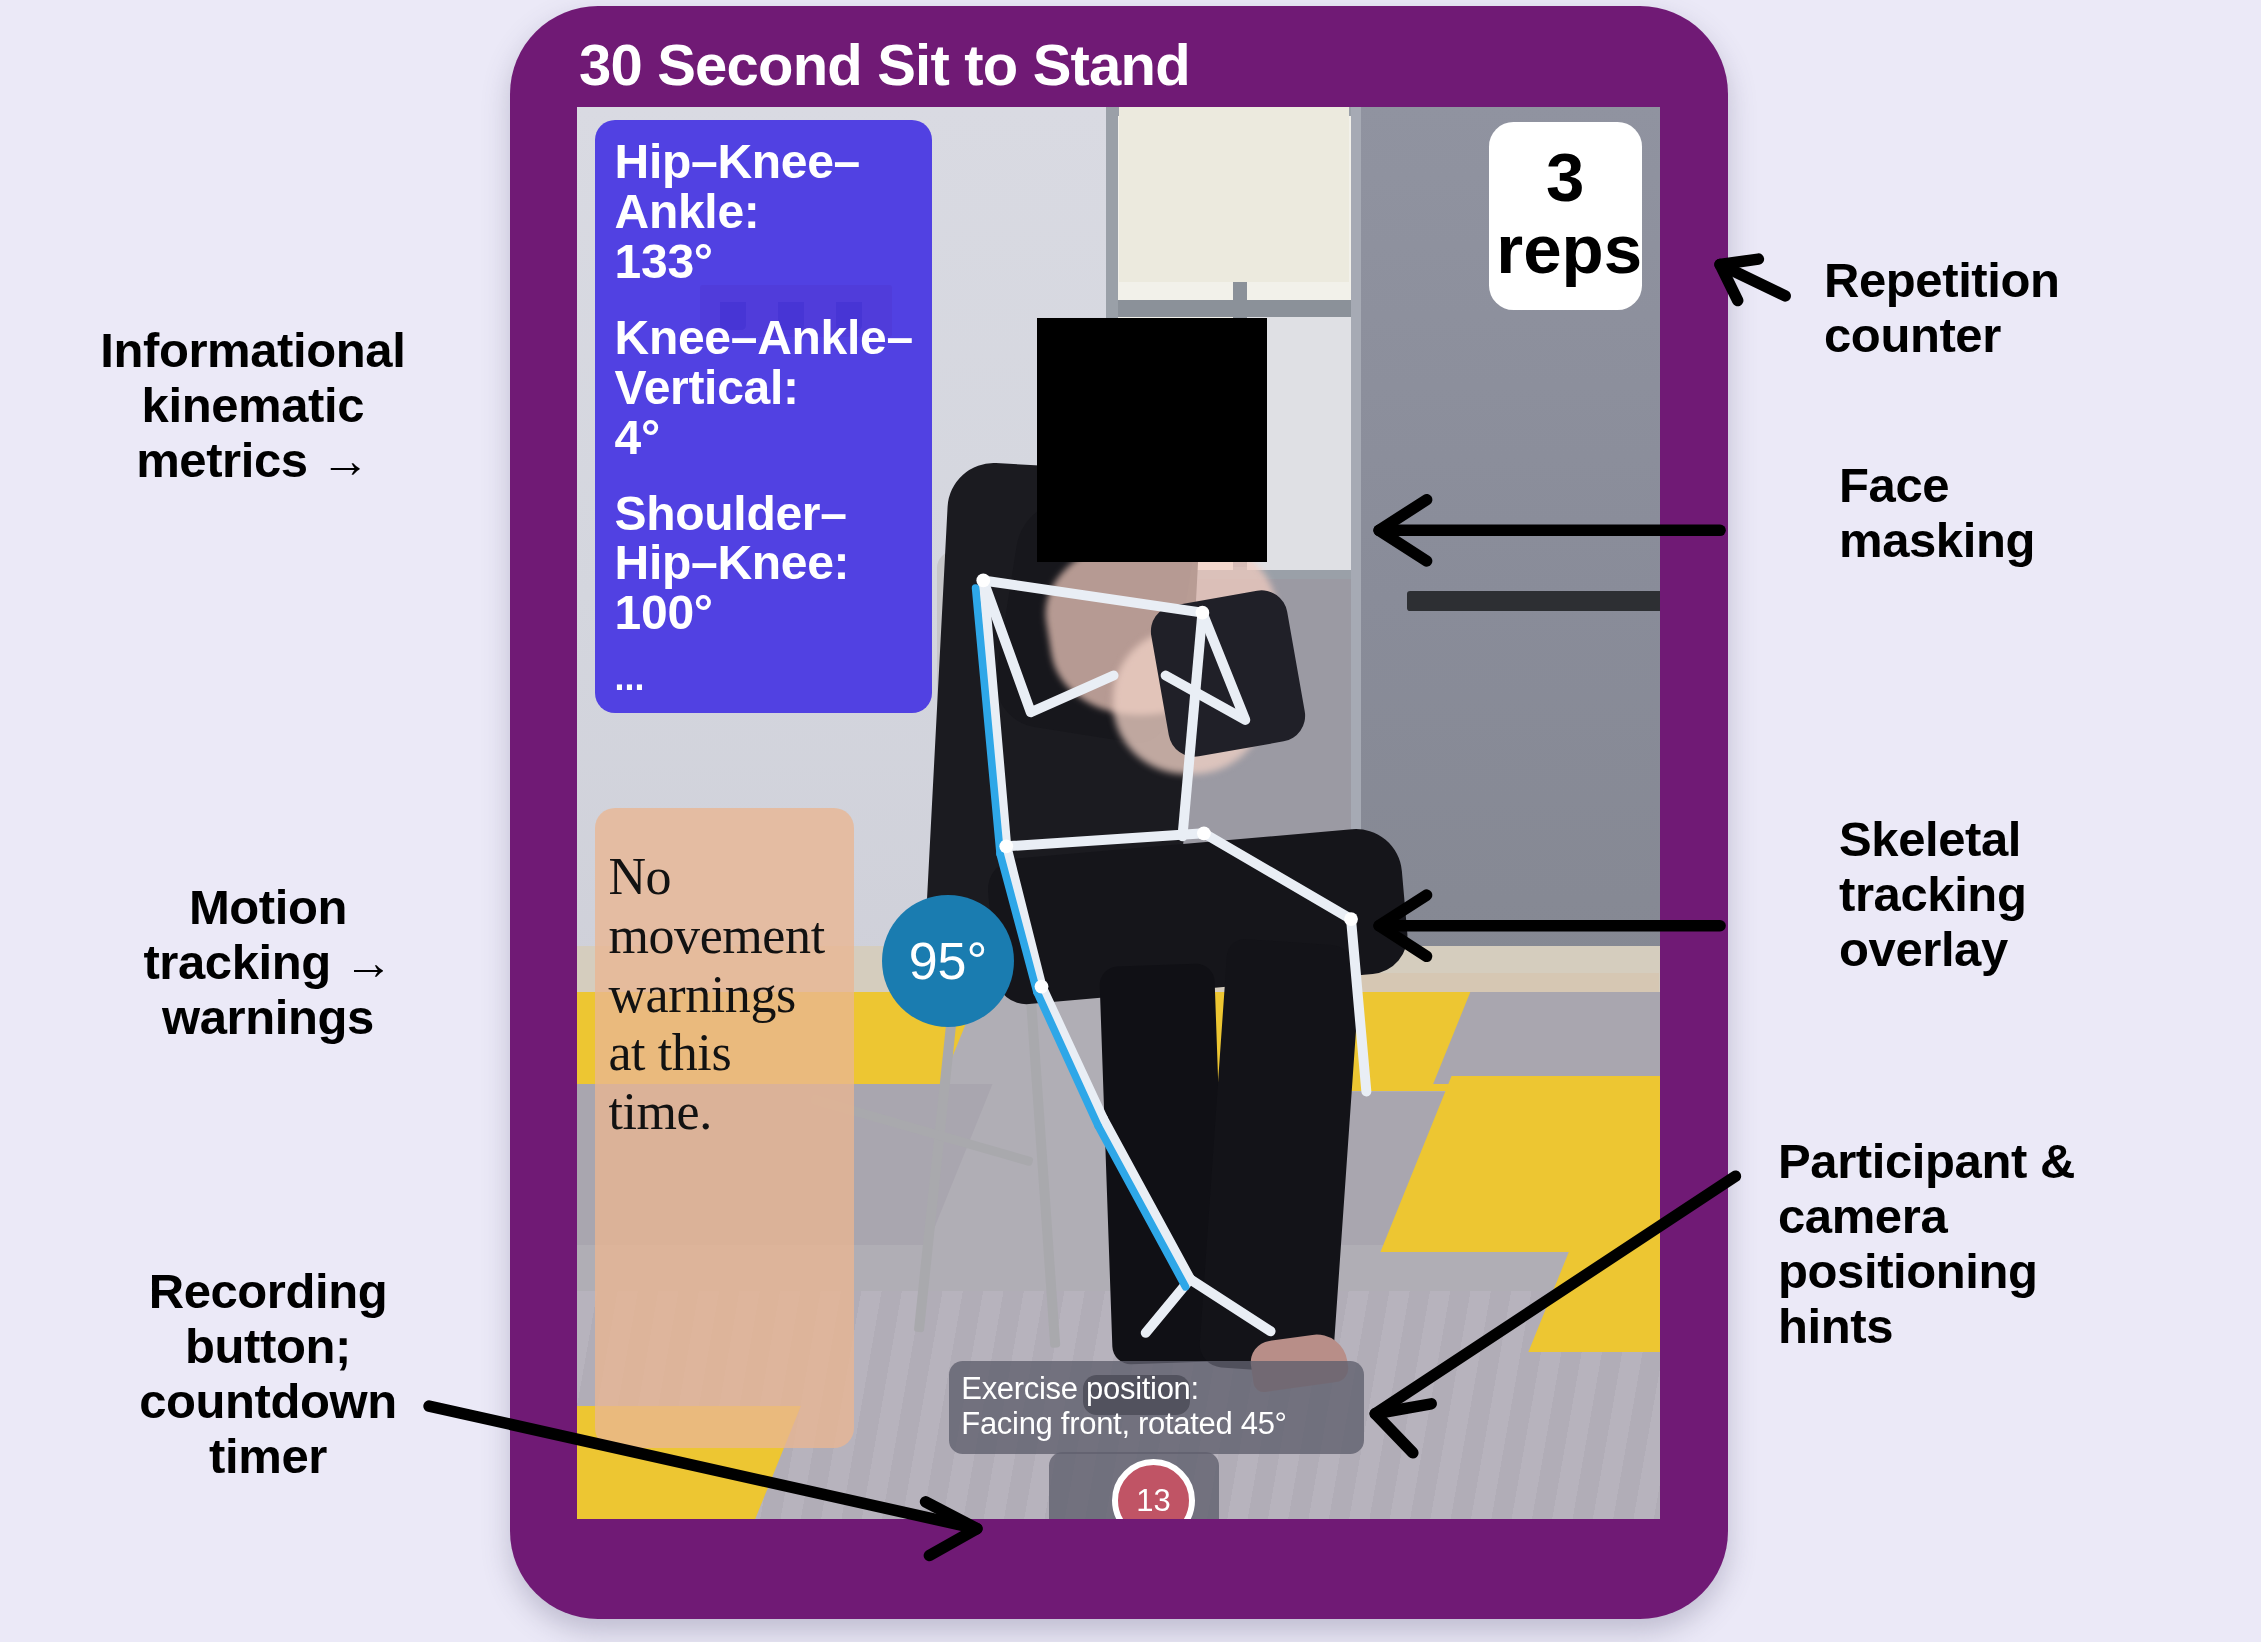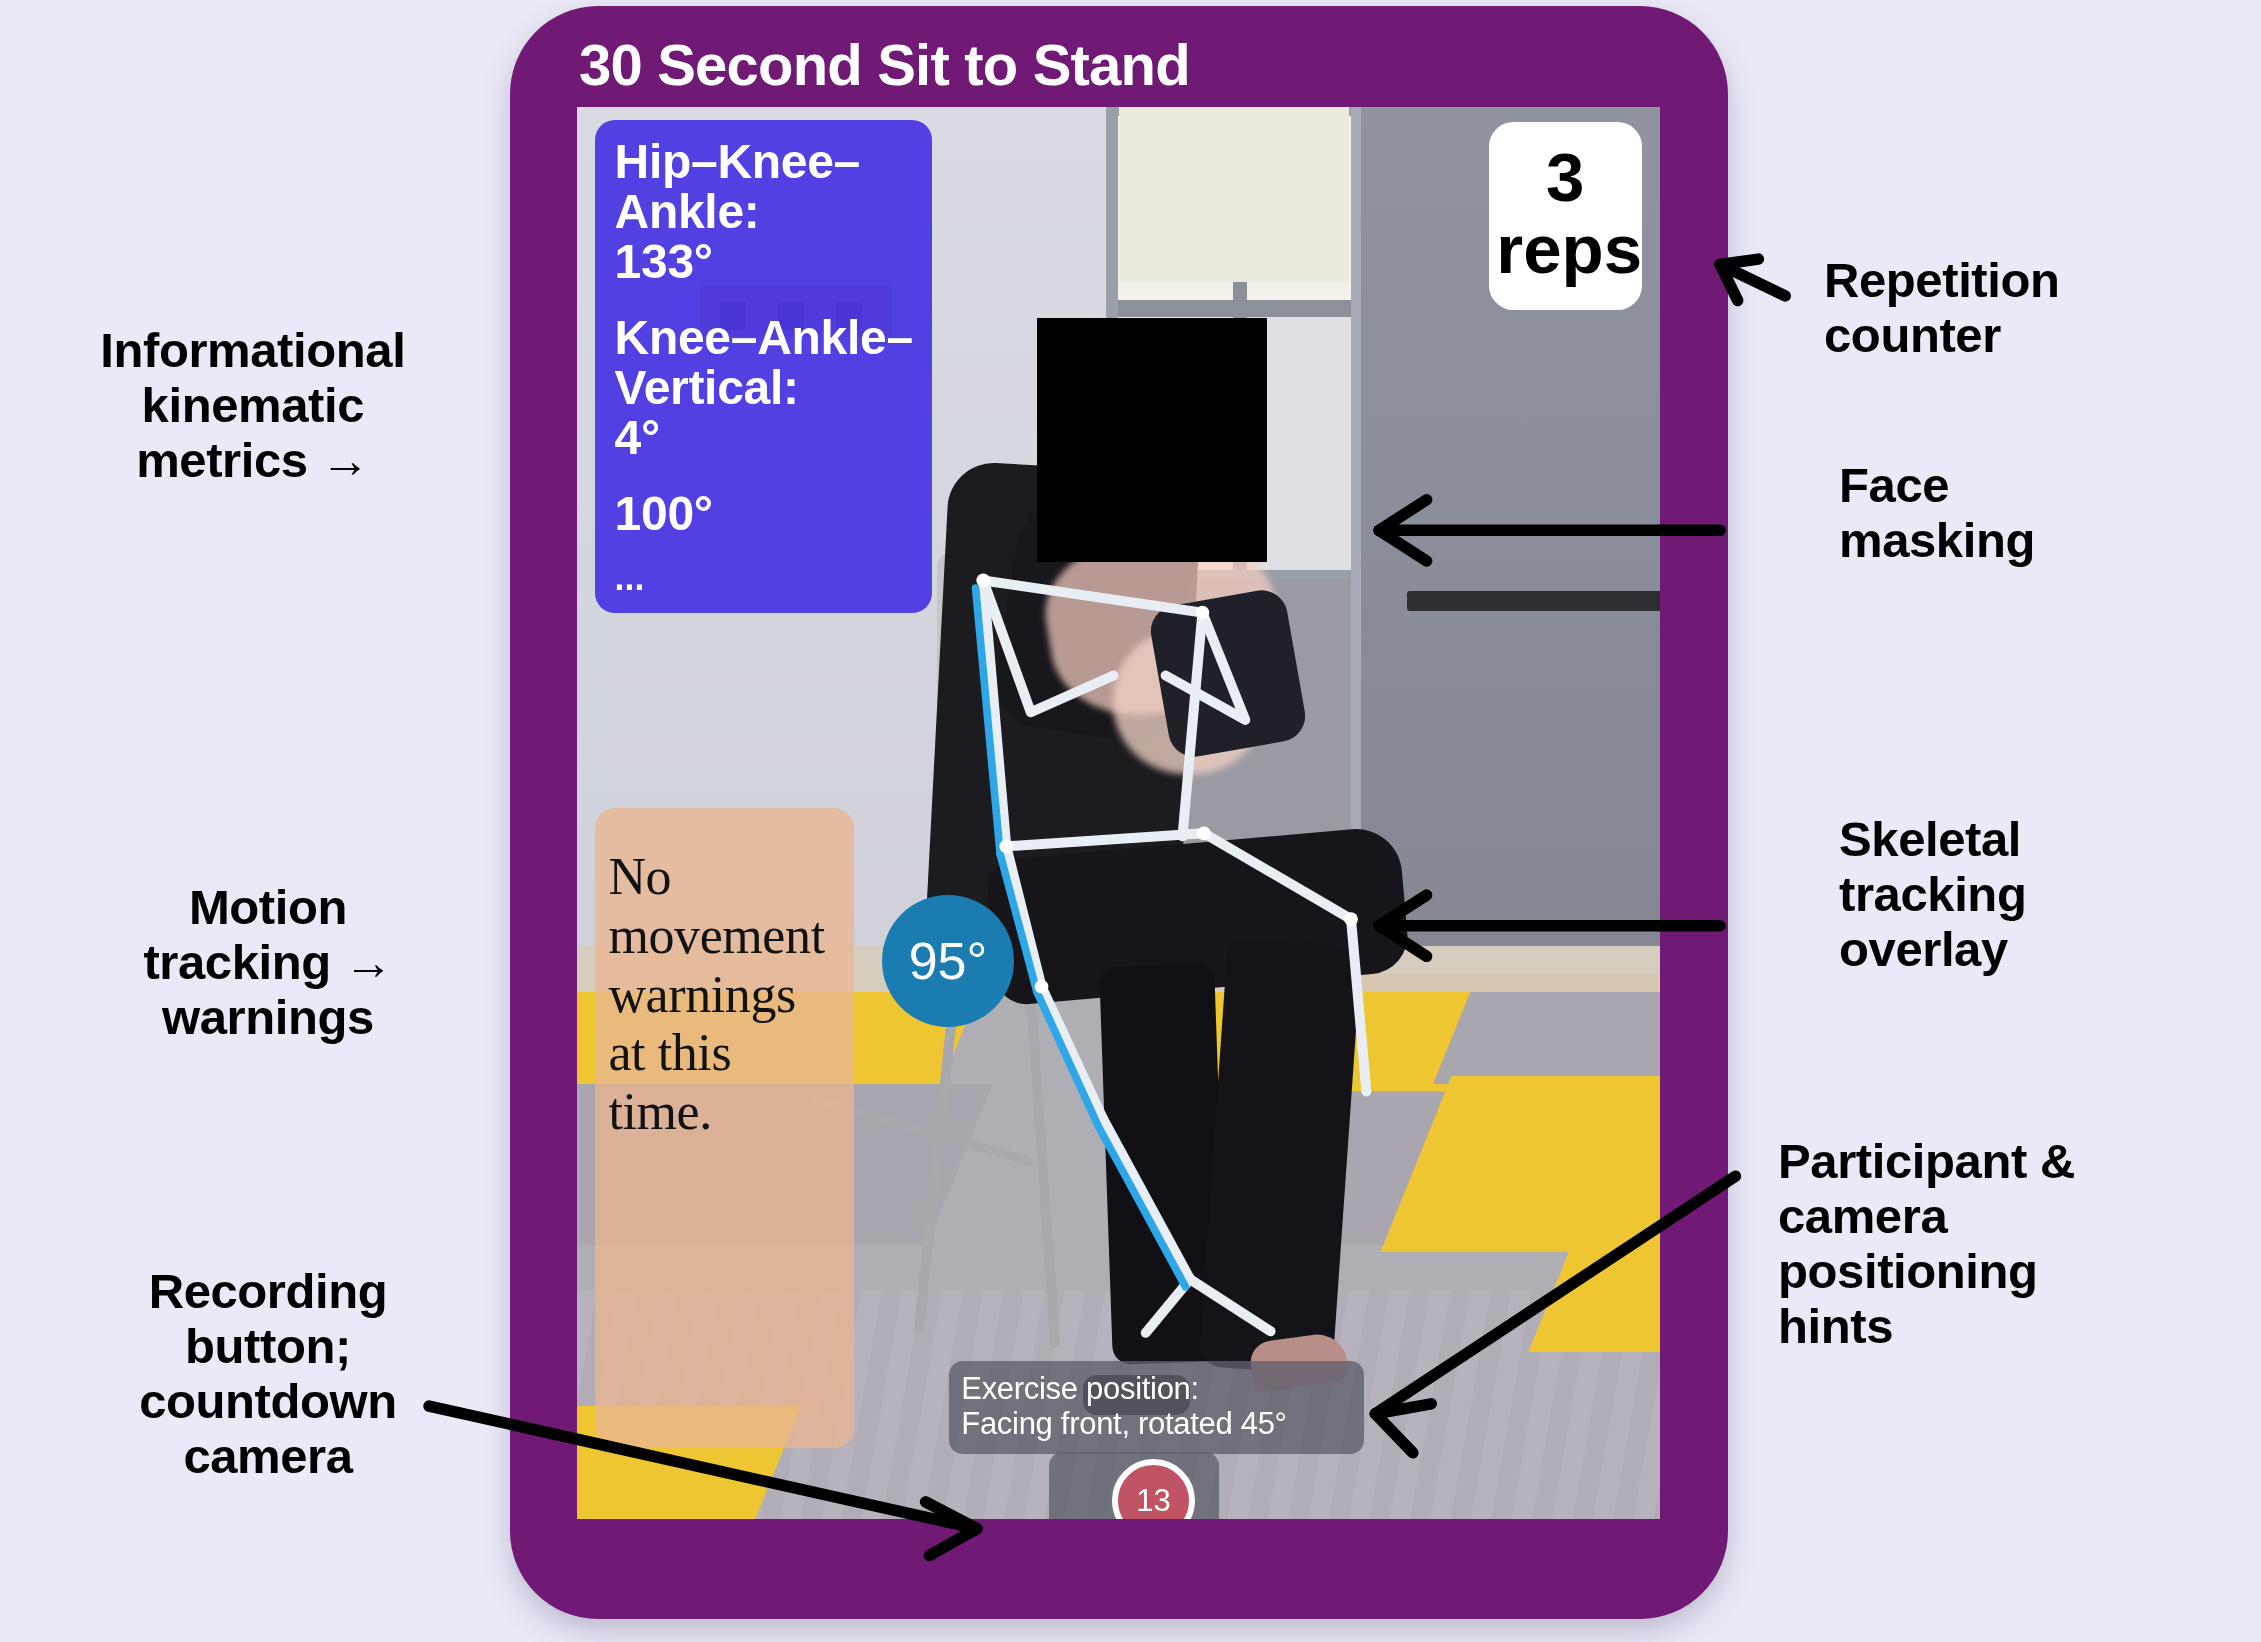--- a/index.html
+++ b/index.html
@@ -372,21 +372,21 @@
 kinematic
 metrics →</div>
 
 <div class="annot left" style="left:46px; top:880px; width:444px;">Motion
 tracking →
 warnings</div>
 
 <div class="annot left" style="left:46px; top:1264px; width:444px;">Recording
 button;
 countdown
-camera</div>
+timer</div>
 
 <div class="annot right" style="left:1824px; top:253px; width:414px;">Repetition
 counter</div>
 
 <div class="annot right" style="left:1839px; top:458px; width:398px;">Face
 masking</div>
 
 <div class="annot right" style="left:1839px; top:812px; width:398px;">Skeletal
 tracking
 overlay</div>
@@ -505,20 +505,21 @@
     <div id="metrics-panel">
       <div class="metric">
         <span class="mname">Hip–Knee–Ankle:</span>
         <span class="mval">133°</span>
       </div>
       <div class="metric">
         <span class="mname">Knee–Ankle–Vertical:</span>
         <span class="mval">4°</span>
       </div>
       <div class="metric">
+        <span class="mname">Shoulder–Hip–Knee:</span>
         <span class="mval">100°</span>
       </div>
       <div id="metrics-ellipsis">...</div>
     </div>
 
     <div id="rep-counter">
       <span class="rc-num">3</span>
       <span class="rc-unit">reps</span>
     </div>
 

